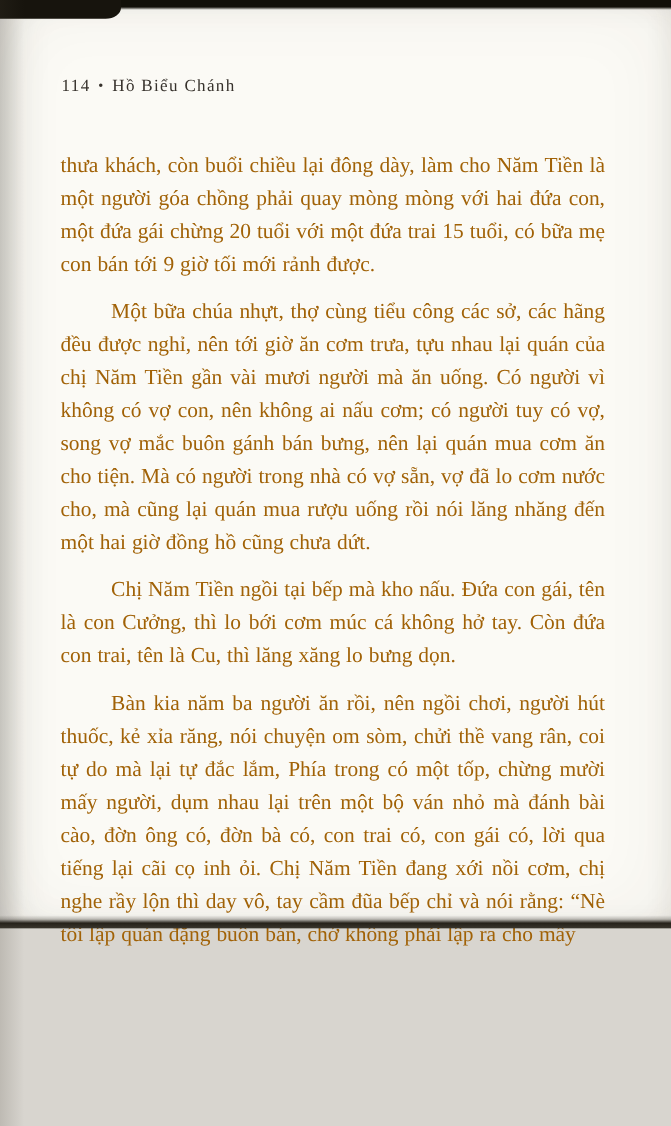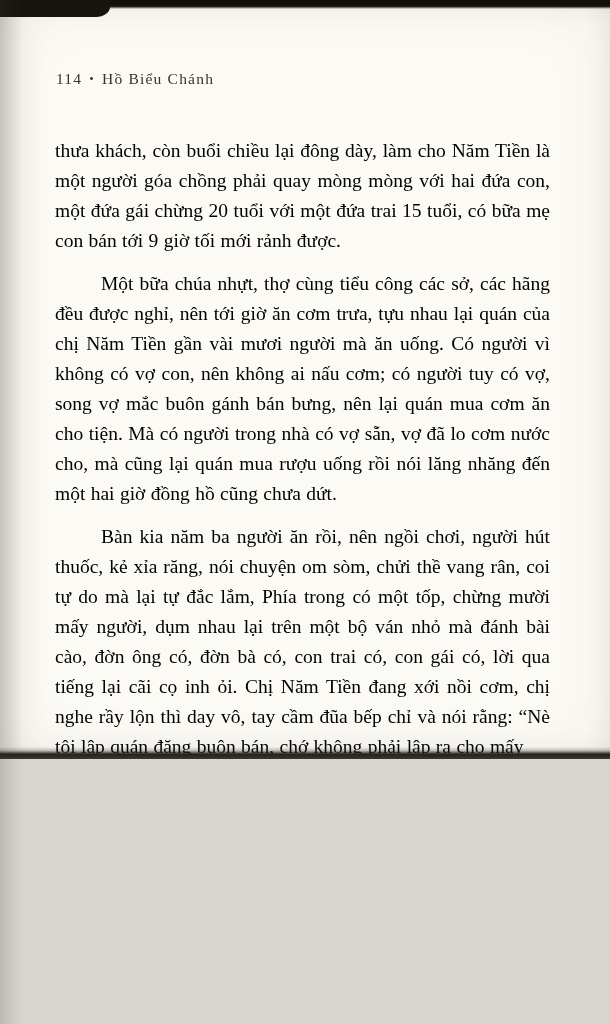--- a/index.html
+++ b/index.html
@@ -9,21 +9,21 @@
   body {
     width: 610px;
     height: 1024px;
     overflow: hidden;
     background: #d8d5cf;
     font-family: "Liberation Serif", "DejaVu Serif", serif;
   }
   .page {
     position: relative;
     width: 610px;
-    height: 759px;
+    height: 844px;
     background: #fbfaf5;
     box-shadow: inset 0 0 70px rgba(60,55,45,0.06),
                 inset 18px 0 30px rgba(60,55,45,0.10),
                 inset -8px 0 18px rgba(60,55,45,0.05);
     box-sizing: border-box;
   }
   .scan-edge-top {
     position: absolute;
     top: 0; left: 0;
     width: 610px;
@@ -72,21 +72,21 @@
     top: 136px;
     left: 0;
     width: 610px;
     padding: 0 44px 0 55px;
     box-sizing: border-box;
   }
   .text-block p {
     margin: 0 16px 13px 0;
     font-size: 19.5px;
     line-height: 30px;
-    color: #000000;
+    color: #a16207;
     text-align: justify;
     text-indent: 46px;
     word-spacing: 0.5px;
   }
   .text-block p.no-indent {
     text-indent: 0;
   }
 </style>
 </head>
 <body>
@@ -97,18 +97,19 @@
   <div class="scan-corner-smudge"></div>
   <div class="binding-shadow"></div>
 
   <header class="running-header">
     <span>114</span><span class="sep">•</span><span>Hồ Biểu Chánh</span>
   </header>
 
   <main class="text-block">
     <p class="no-indent">thưa khách, còn buổi chiều lại đông dày, làm cho Năm Tiền là một người góa chồng phải quay mòng mòng với hai đứa con, một đứa gái chừng 20 tuổi với một đứa trai 15 tuổi, có bữa mẹ con bán tới 9 giờ tối mới rảnh được.</p>
     <p>Một bữa chúa nhựt, thợ cùng tiểu công các sở, các hãng đều được nghỉ, nên tới giờ ăn cơm trưa, tựu nhau lại quán của chị Năm Tiền gần vài mươi người mà ăn uống. Có người vì không có vợ con, nên không ai nấu cơm; có người tuy có vợ, song vợ mắc buôn gánh bán bưng, nên lại quán mua cơm ăn cho tiện. Mà có người trong nhà có vợ sẵn, vợ đã lo cơm nước cho, mà cũng lại quán mua rượu uống rồi nói lăng nhăng đến một hai giờ đồng hồ cũng chưa dứt.</p>
+    <p>Chị Năm Tiền ngồi tại bếp mà kho nấu. Đứa con gái, tên là con Cưởng, thì lo bới cơm múc cá không hở tay. Còn đứa con trai, tên là Cu, thì lăng xăng lo bưng dọn.</p>
     <p>Bàn kia năm ba người ăn rồi, nên ngồi chơi, người hút thuốc, kẻ xỉa răng, nói chuyện om sòm, chửi thề vang rân, coi tự do mà lại tự đắc lắm, Phía trong có một tốp, chừng mười mấy người, dụm nhau lại trên một bộ ván nhỏ mà đánh bài cào, đờn ông có, đờn bà có, con trai có, con gái có, lời qua tiếng lại cãi cọ inh ỏi. Chị Năm Tiền đang xới nồi cơm, chị nghe rầy lộn thì day vô, tay cầm đũa bếp chỉ và nói rằng: “Nè tôi lập quán đặng buôn bán, chớ không phải lập ra cho mấy</p>
   </main>
 
   <div class="scan-edge-bottom"></div>
 
 </div>
 
 </body></html>

